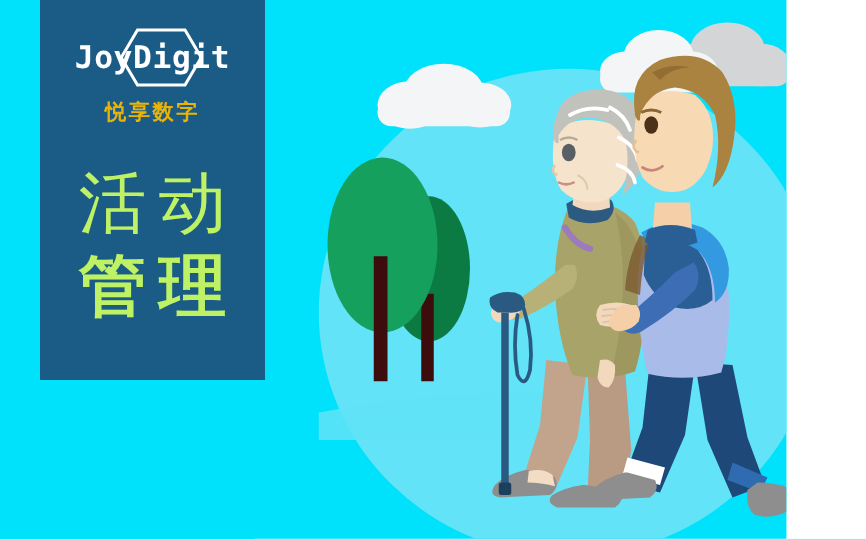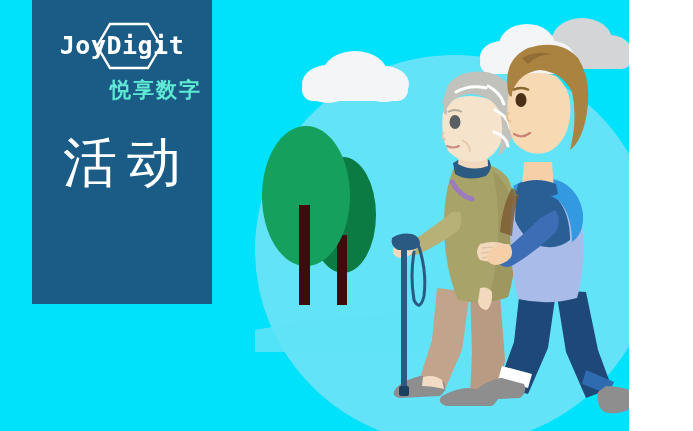--- a/index.html
+++ b/index.html
@@ -21,33 +21,32 @@
   #logo-wrap{
     position:absolute;left:0;top:18px;width:180px;height:105px;
   }
   #logo-mark{
     position:absolute;left:50%;top:0;transform:translateX(-50%);
     width:132px;height:56px;
   }
   #brand-cn{
     position:absolute;left:0;top:58px;width:180px;
     text-align:center;
-    color:#5eead4;
-    font-size:21px;
+    color:#eab308;
+    font-size:17px;
     font-weight:bold;
     letter-spacing:2px;
     line-height:28px;
     font-family:"DejaVu Sans","Liberation Sans",sans-serif;
-    margin-left:34px;
   }
   #title-block{
     position:absolute;left:0;top:130px;width:180px;text-align:center;
   }
   .title-line{
-    color:#ffffff;
+    color:#bef264;
     font-size:54px;
     line-height:66px;
     letter-spacing:10px;
     text-indent:10px;
     font-family:"DejaVu Sans","Liberation Sans",sans-serif;
   }
   .title-thin{font-weight:400;}
   .title-bold{font-weight:bold;}
 
   
@@ -219,17 +218,18 @@
       <svg id="logo-mark" viewBox="0 0 132 56" xmlns="http://www.w3.org/2000/svg">
         <polygon points="41,28 54,6 92,6 105,28 92,50 54,50" fill="none" stroke="#ffffff" stroke-width="2.4"></polygon>
         <text x="66" y="36" text-anchor="middle" font-family="&quot;DejaVu Sans Mono&quot;,&quot;Liberation Mono&quot;,monospace" font-size="25" font-weight="bold" fill="#ffffff" letter-spacing="0.5">JoyDigit</text>
         <rect x="41" y="12" width="52" height="26" fill="#1b5c86" opacity="0"></rect>
       </svg>
       <div id="brand-cn">悦享数字</div>
     </div>
 
     <div id="title-block">
       <div class="title-line title-thin">活动</div>
+      <div class="title-line title-bold">管理</div>
     </div>
 
   </div>
 
 </div>
 
 </body></html>

